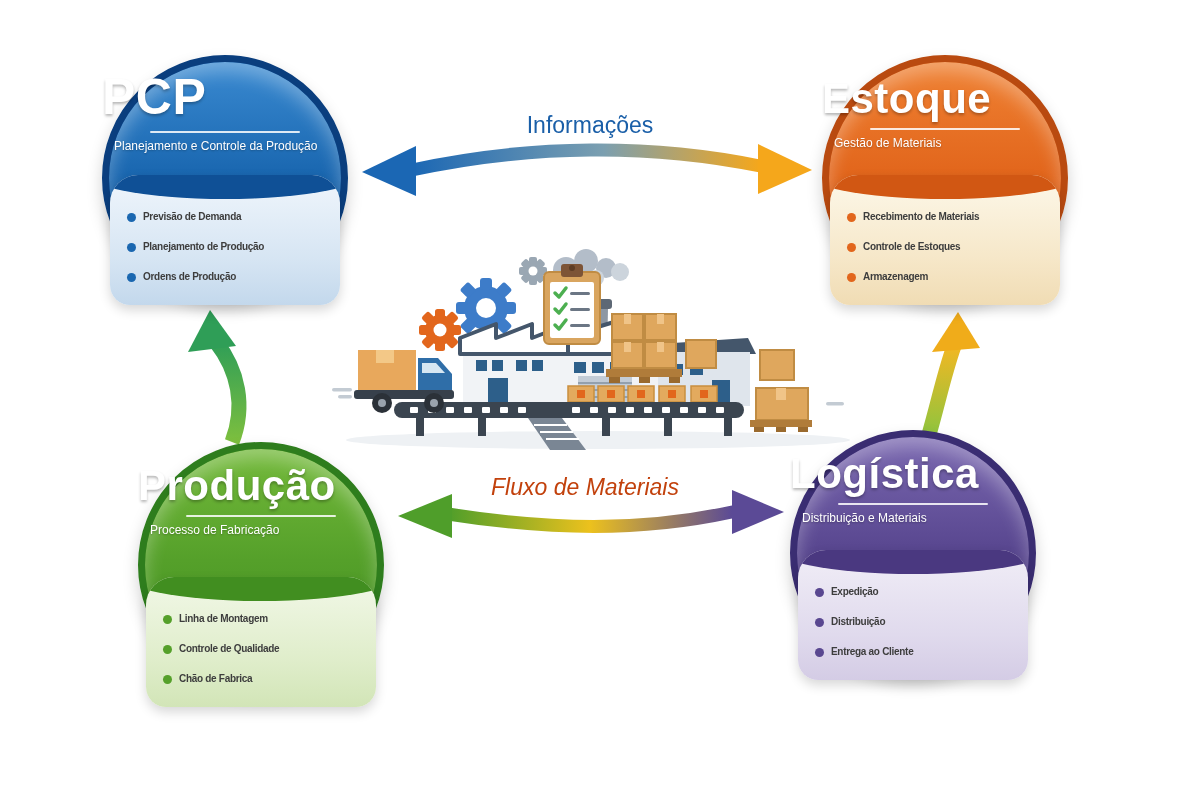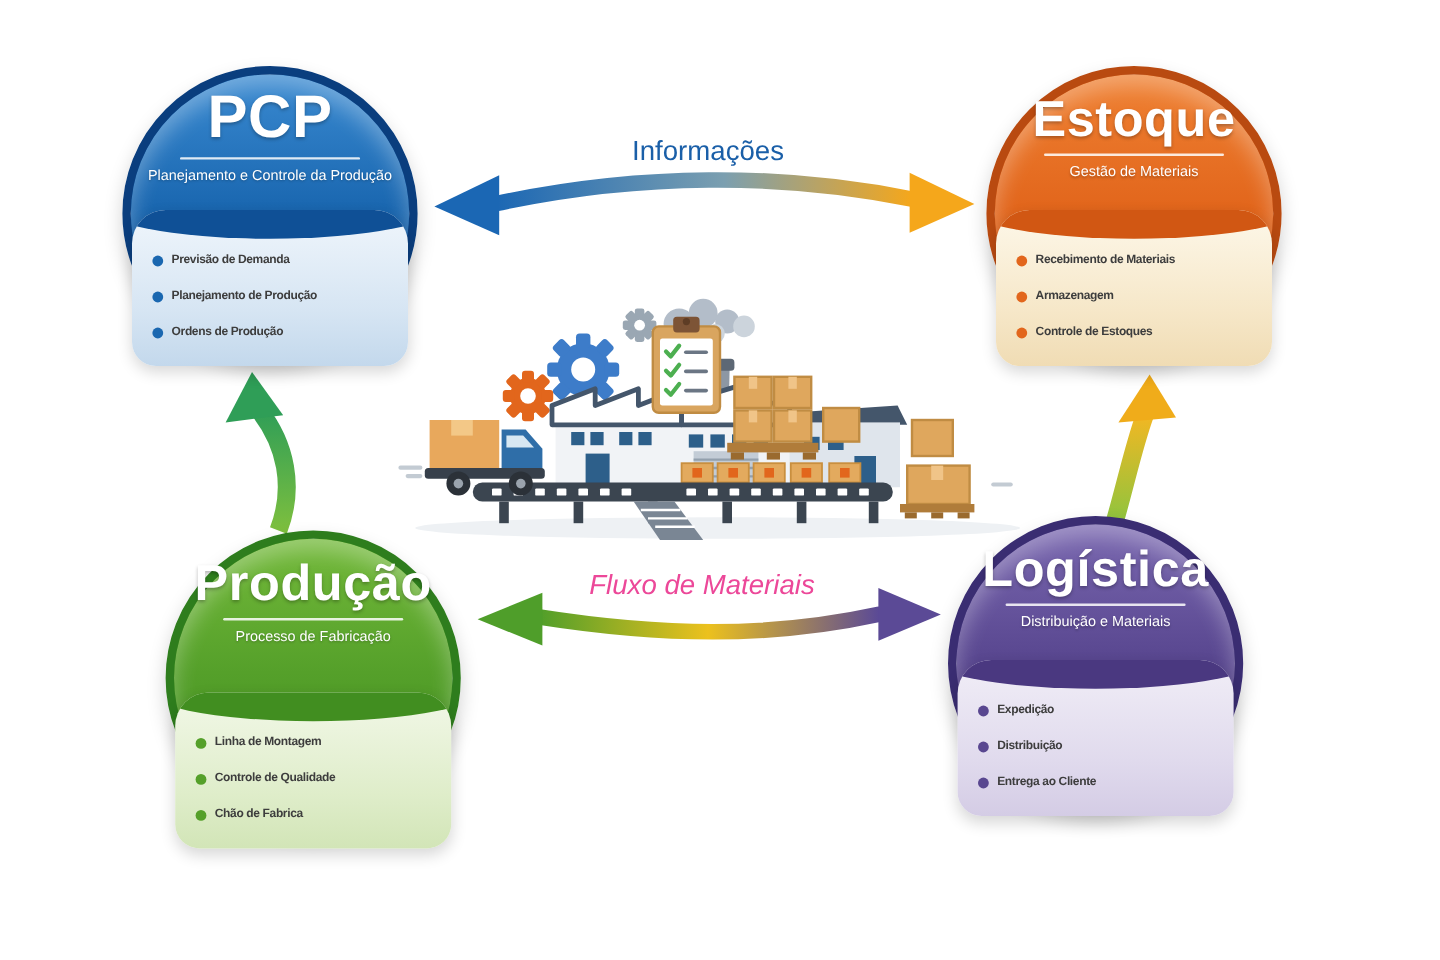--- a/index.html
+++ b/index.html
@@ -12,21 +12,21 @@
     box-sizing:border-box;z-index:1;
     box-shadow:inset 0 10px 18px rgba(255,255,255,.3), 0 8px 16px rgba(0,0,0,.18);}
   .panel{position:absolute;left:8px;right:8px;top:120px;z-index:2;overflow:hidden;
     border-radius:28px 28px 20px 20px;box-shadow:0 5px 12px rgba(0,0,0,.16);}
   .panel::before{content:"";position:absolute;top:-10px;left:-14%;width:128%;height:34px;
     border-radius:0 0 50% 50% / 0 0 30px 30px;}
   .items{list-style:none;margin:0;padding:27px 6px 13px 16px;position:relative;}
   .item{font-size:10px;font-weight:bold;color:#3d3d3d;line-height:30px;
     letter-spacing:-0.3px;position:relative;padding-left:17px;white-space:nowrap;}
   .item::before{content:"";position:absolute;left:1px;top:11px;width:9px;height:9px;border-radius:50%;}
-  .dome{position:absolute;top:0;left:0;width:246px;text-align:center;color:#fff;z-index:3;}
+  .dome{position:absolute;top:0;left:0;width:246px;color:#fff;z-index:3;}
   .title{font-size:42px;font-weight:bold;letter-spacing:.5px;padding-top:22px;line-height:1.05;
     text-shadow:0 2px 3px rgba(0,0,0,.28);}
   .n-pcp .title{font-size:50px;padding-top:16px;}
   .sep{width:150px;height:2px;background:rgba(255,255,255,.85);border-radius:2px;margin:7px auto 6px;}
   .subtitle{font-size:12px;font-weight:normal;line-height:1.2;padding:0 12px;
     text-shadow:0 1px 2px rgba(0,0,0,.28);}
 
   
   .n-pcp .badge{background:linear-gradient(180deg,#3a8ad1 0%,#1a67b0 48%,#0d4c92 100%);border:7px solid #0a3e7e;}
   .n-pcp .panel{background:linear-gradient(180deg,#f0f6fc 0%,#d6e5f3 65%,#c3d8ec 100%);}
@@ -54,21 +54,21 @@
   #node-logistica{left:790px;top:430px;}
 
   
   .arrow-svg{position:absolute;}
   #arrow-top{left:352px;top:130px;}
   #arrow-bottom{left:390px;top:488px;}
   #arrow-left-up{left:168px;top:306px;}
   #arrow-right-up{left:900px;top:300px;}
   .arrow-label{position:absolute;font-weight:normal;font-size:23px;text-align:center;}
   #label-informacoes{left:450px;top:112px;width:280px;color:#1a5fa8;}
-  #label-fluxo{left:430px;top:474px;width:310px;color:#ec4899;font-style:italic;}
+  #label-fluxo{left:430px;top:474px;width:310px;color:#c2410c;font-style:italic;}
 
   #factory{position:absolute;left:328px;top:242px;}
 </style>
 </head>
 <body>
 
 <div class="canvas">
 
   <div class="node n-pcp" id="node-pcp">
     <div class="badge"></div>
@@ -84,22 +84,22 @@
       <div class="sep"></div>
       <div class="subtitle">Planejamento e Controle da Produção</div>
     </div>
   </div>
 
   <div class="node n-estoque" id="node-estoque">
     <div class="badge"></div>
     <div class="panel">
       <ul class="items">
         <li class="item">Recebimento de Materiais</li>
+        <li class="item">Controle de Estoques</li>
         <li class="item">Armazenagem</li>
-        <li class="item">Controle de Estoques</li>
       </ul>
     </div>
     <div class="dome">
       <div class="title">Estoque</div>
       <div class="sep"></div>
       <div class="subtitle">Gestão de Materiais</div>
     </div>
   </div>
 
   <div class="node n-producao" id="node-producao">

